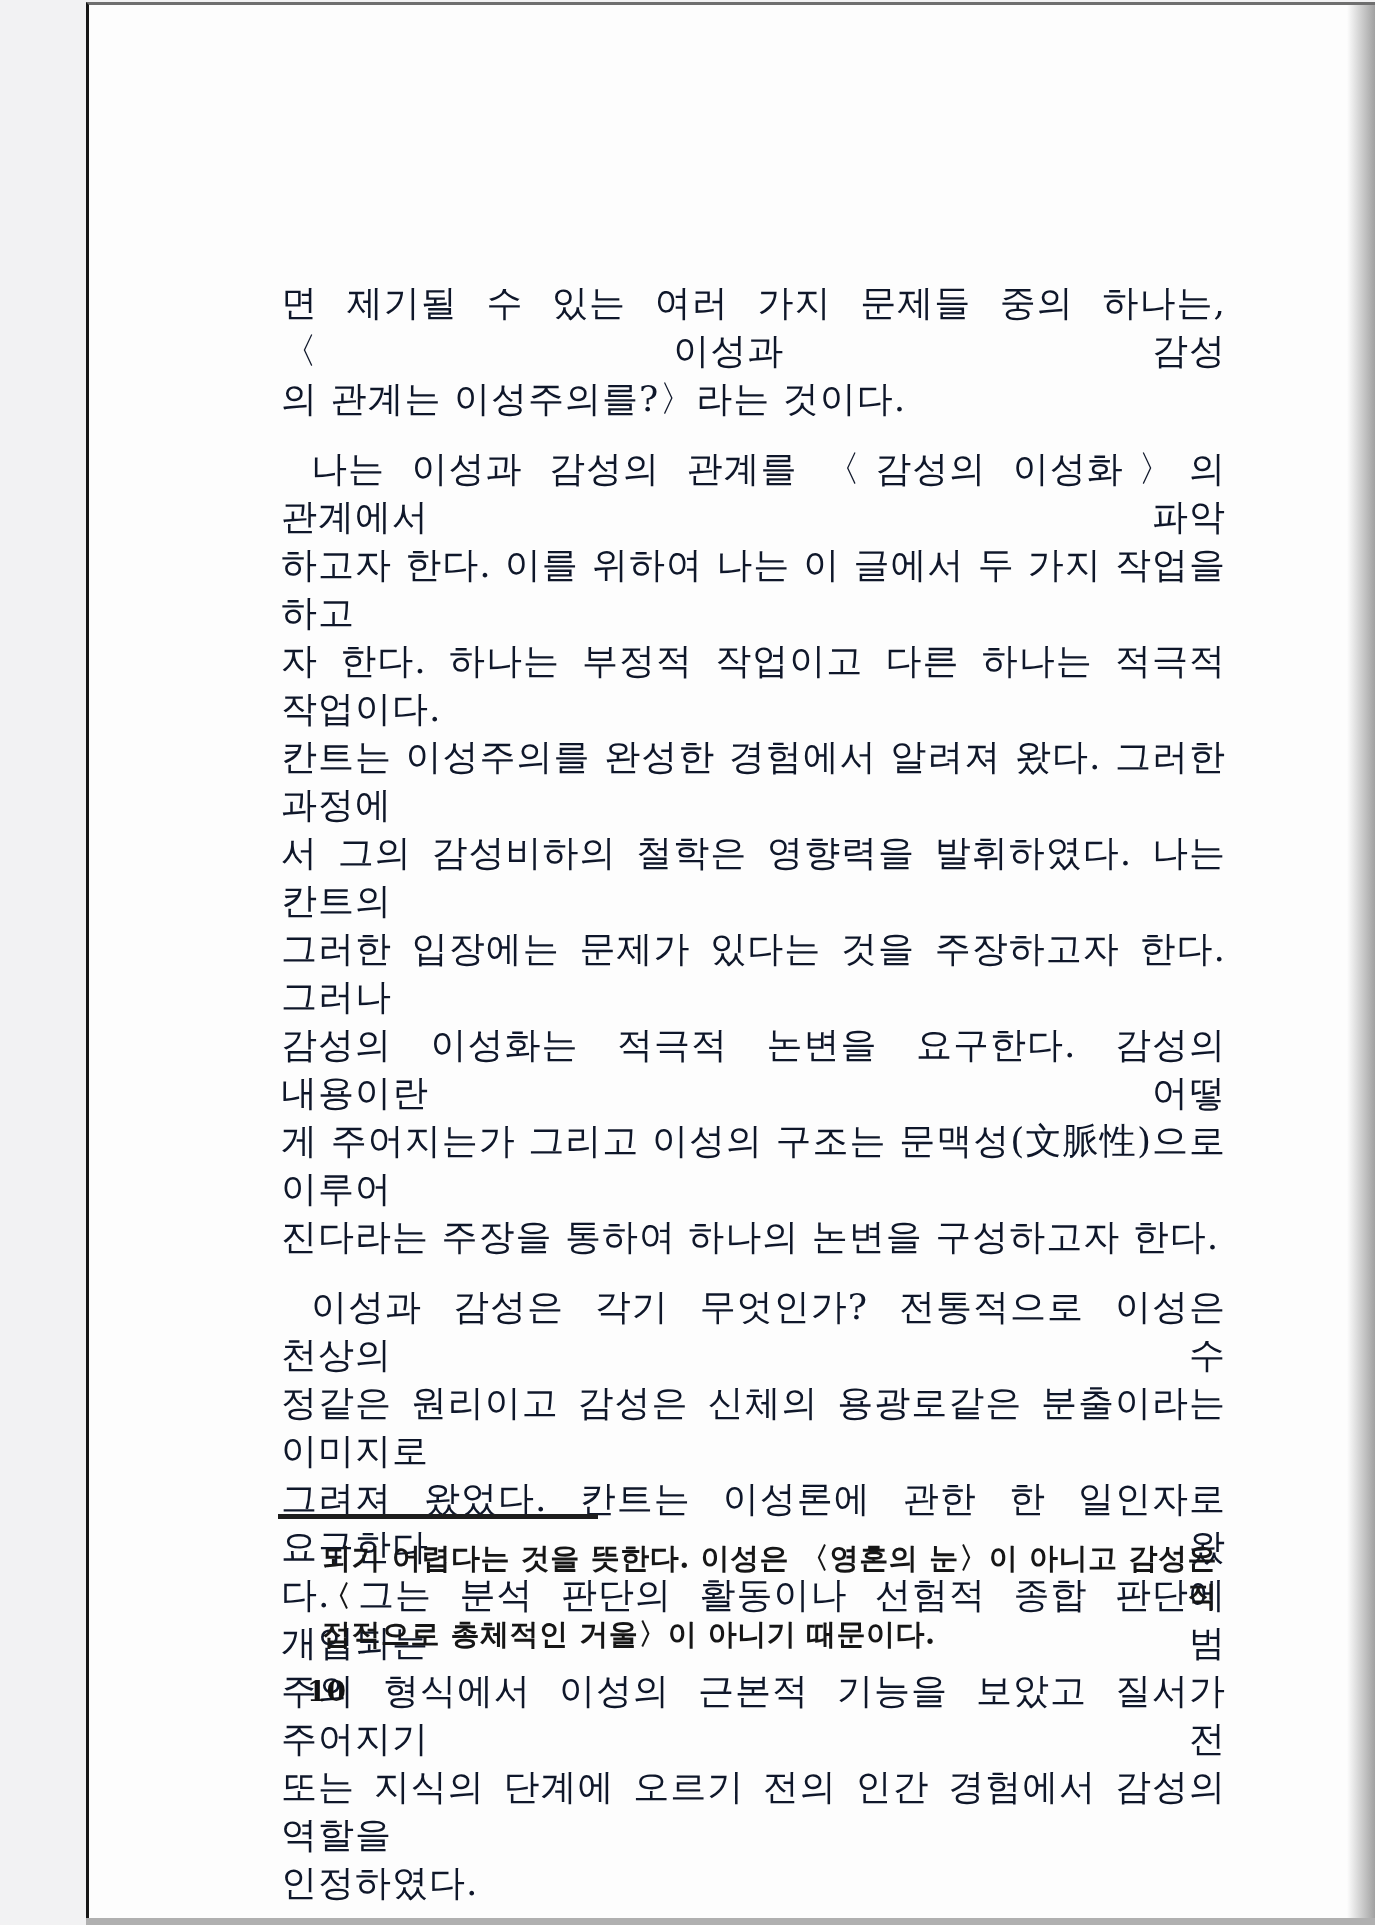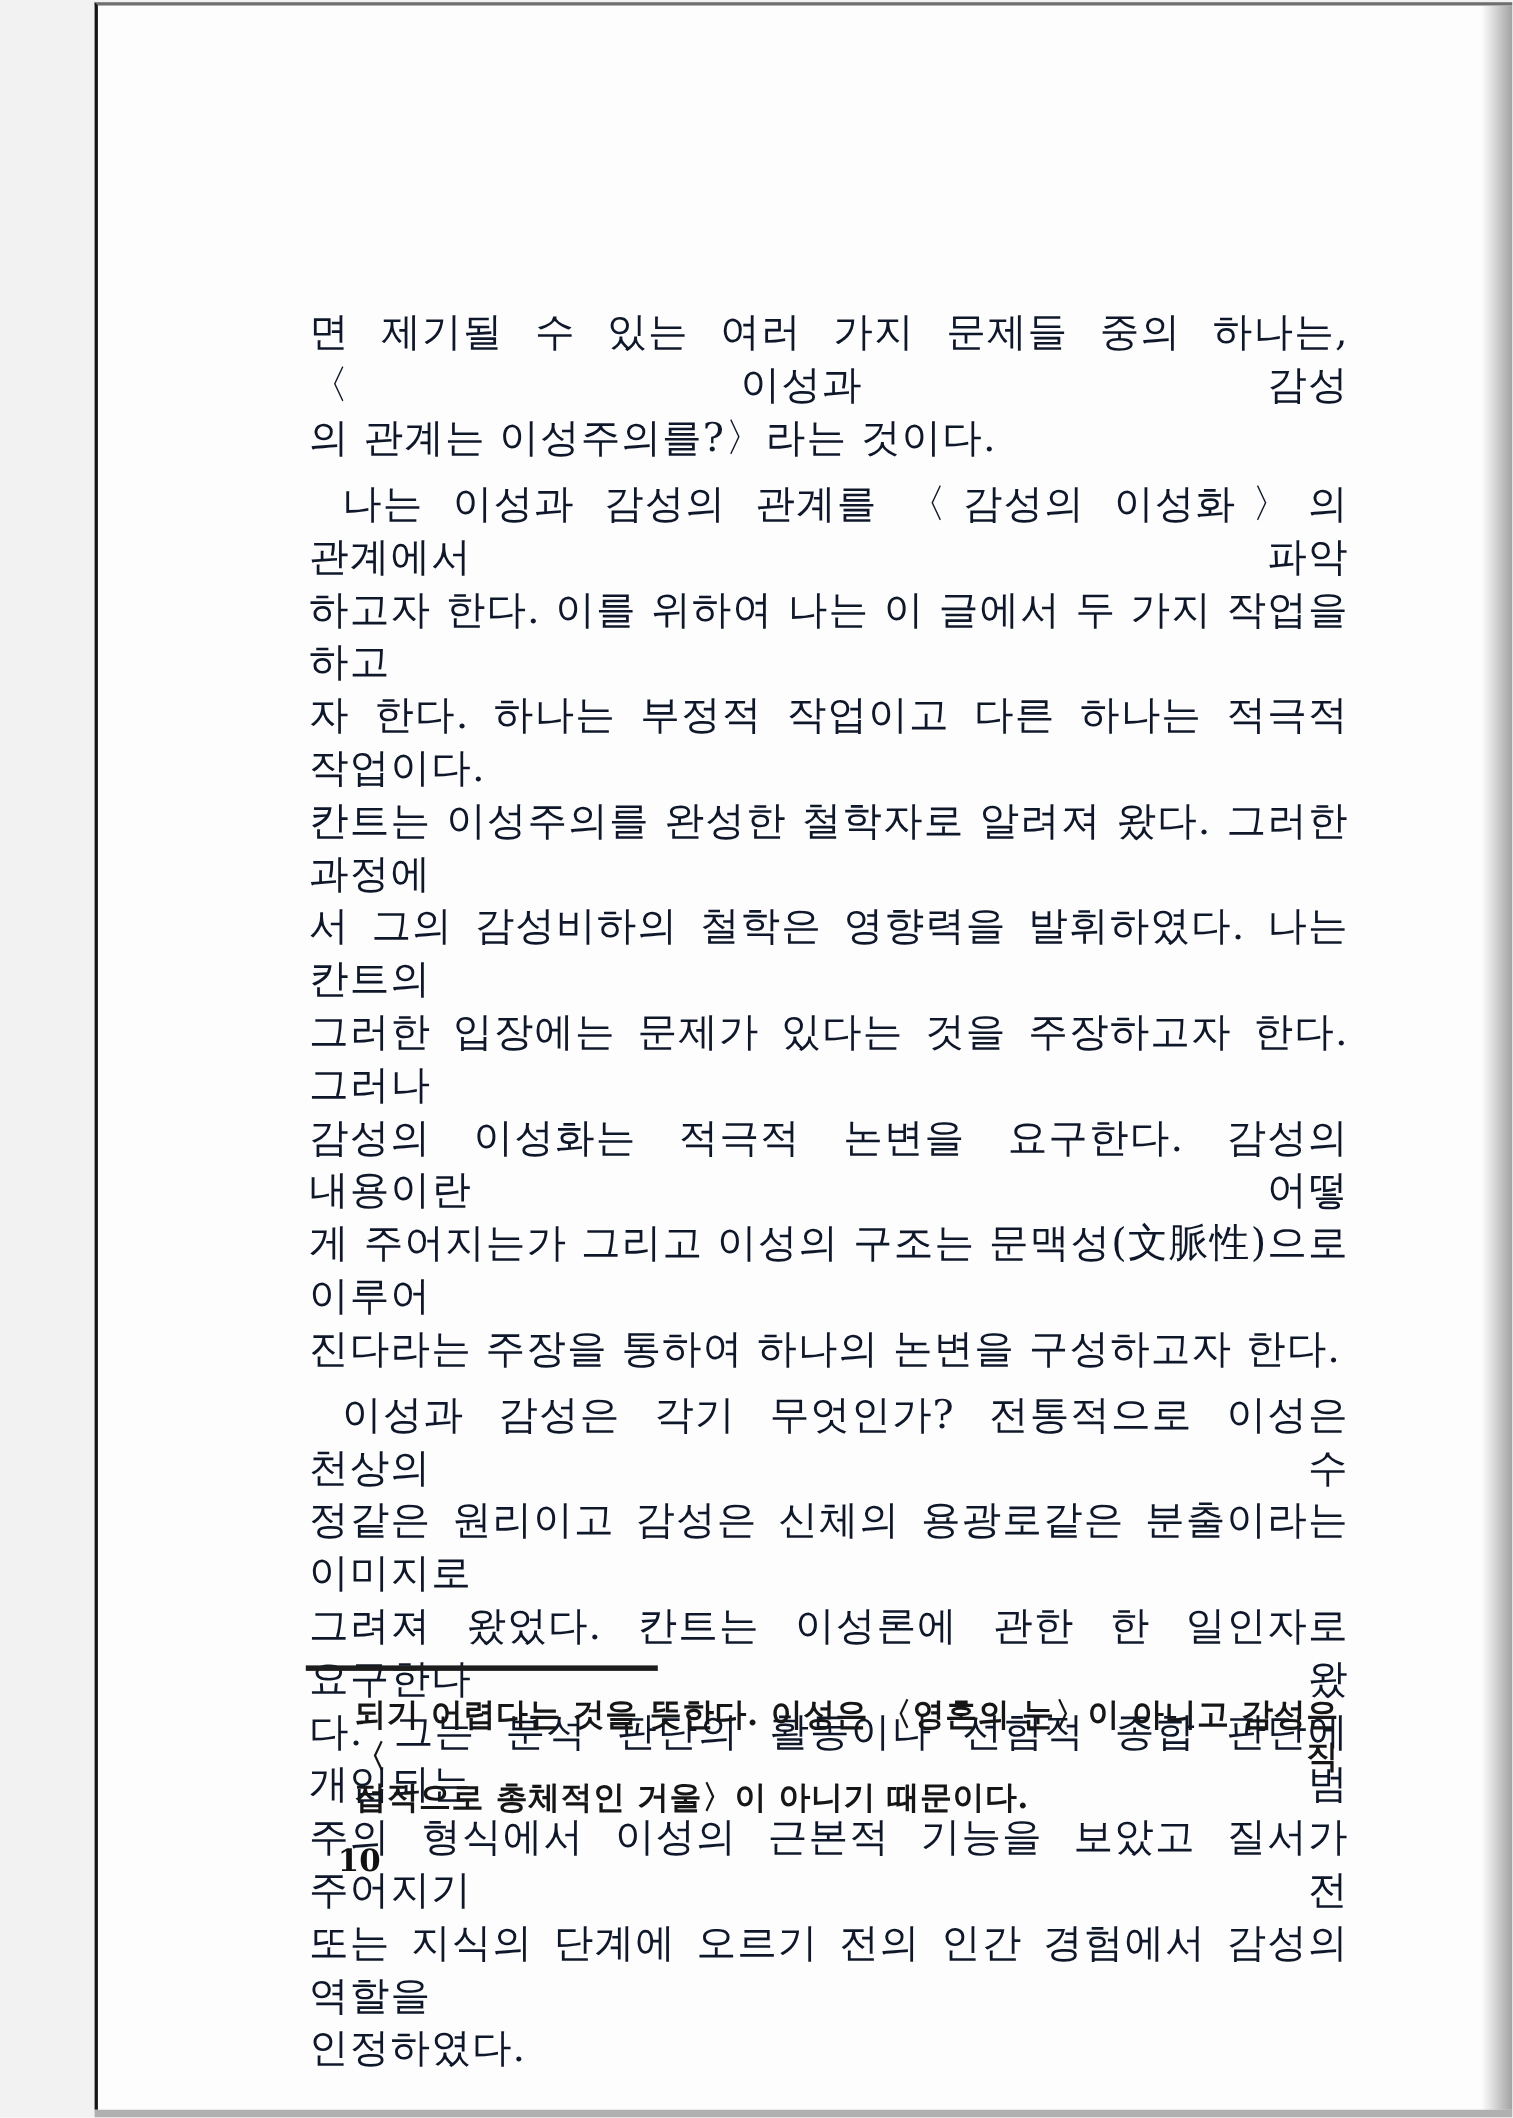--- a/index.html
+++ b/index.html
@@ -31,21 +31,21 @@
     width: 1289px; height: 7px;
     background: #b0b0b0;
   }
   .content {
     position: absolute;
     left: 281px; top: 279px;
     width: 945px;
     color: #0f172a;
   }
   .para { margin: 0; }
-  .para + .para { margin-top: 12px; }
+  .para + .para { margin-top: 22px; }
   .line {
     font-size: 36px;
     line-height: 48px;
     letter-spacing: 1px;
     text-align: justify;
     word-break: keep-all;
     white-space: normal;
   }
   .line.j { text-align-last: justify; }
   .line.indent { text-indent: 30px; }
@@ -84,21 +84,21 @@
 
 <div class="content">
   <div class="para">
     <div class="line j">면 제기될 수 있는 여러 가지 문제들 중의 하나는, 〈이성과 감성</div>
     <div class="line">의 관계는 이성주의를?〉라는 것이다.</div>
   </div>
   <div class="para">
     <div class="line j indent">나는 이성과 감성의 관계를 〈감성의 이성화〉의 관계에서 파악</div>
     <div class="line j">하고자 한다. 이를 위하여 나는 이 글에서 두 가지 작업을 하고</div>
     <div class="line j">자 한다. 하나는 부정적 작업이고 다른 하나는 적극적 작업이다.</div>
-    <div class="line j">칸트는 이성주의를 완성한 철학자로 알려져 왔다. 그러한 과정에</div>
+    <div class="line j">칸트는 이성주의를 완성한 경험에서 알려져 왔다. 그러한 과정에</div>
     <div class="line j">서 그의 감성비하의 철학은 영향력을 발휘하였다. 나는 칸트의</div>
     <div class="line j">그러한 입장에는 문제가 있다는 것을 주장하고자 한다. 그러나</div>
     <div class="line j">감성의 이성화는 적극적 논변을 요구한다. 감성의 내용이란 어떻</div>
     <div class="line j">게 주어지는가 그리고 이성의 구조는 문맥성(文脈性)으로 이루어</div>
     <div class="line">진다라는 주장을 통하여 하나의 논변을 구성하고자 한다.</div>
   </div>
   <div class="para">
     <div class="line j indent">이성과 감성은 각기 무엇인가? 전통적으로 이성은 천상의 수</div>
     <div class="line j">정같은 원리이고 감성은 신체의 용광로같은 분출이라는 이미지로</div>
     <div class="line j">그려져 왔었다. 칸트는 이성론에 관한 한 일인자로 요구한다 왔</div>

